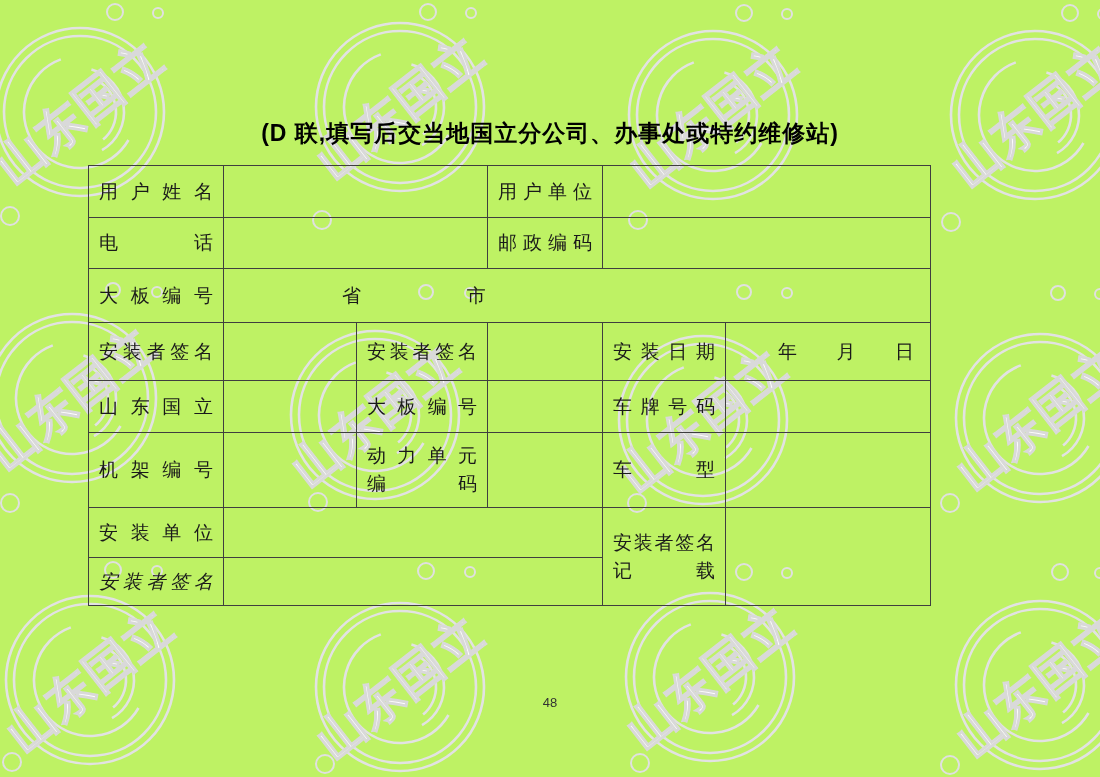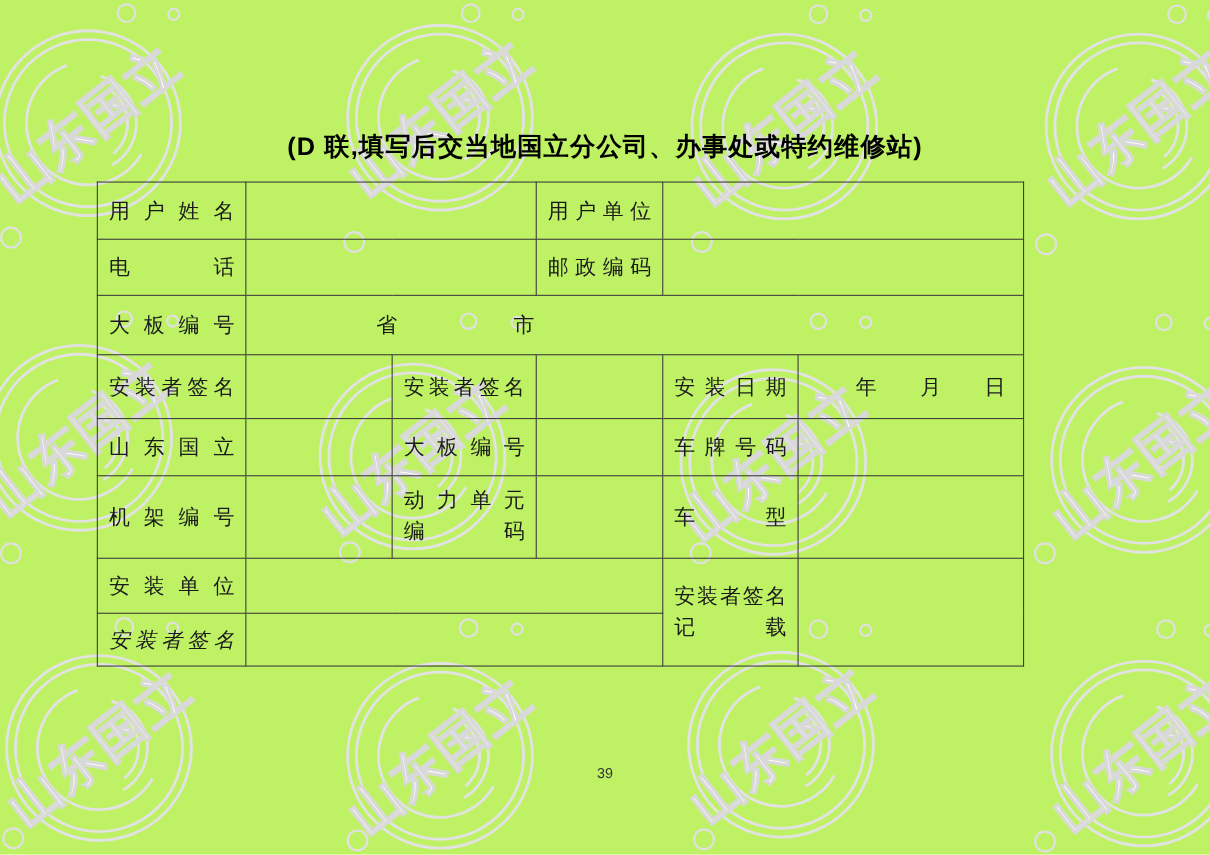--- a/index.html
+++ b/index.html
@@ -211,15 +211,15 @@
         </td>
         <td rowspan="2"></td>
       </tr>
       <tr class="h8">
         <td class="lbl">安装者签名</td>
         <td colspan="3"></td>
       </tr>
     </tbody>
   </table>
 
-  <div class="page-no">39</div>
+  <div class="page-no">48</div>
 
 </div>
 
 </body></html>

